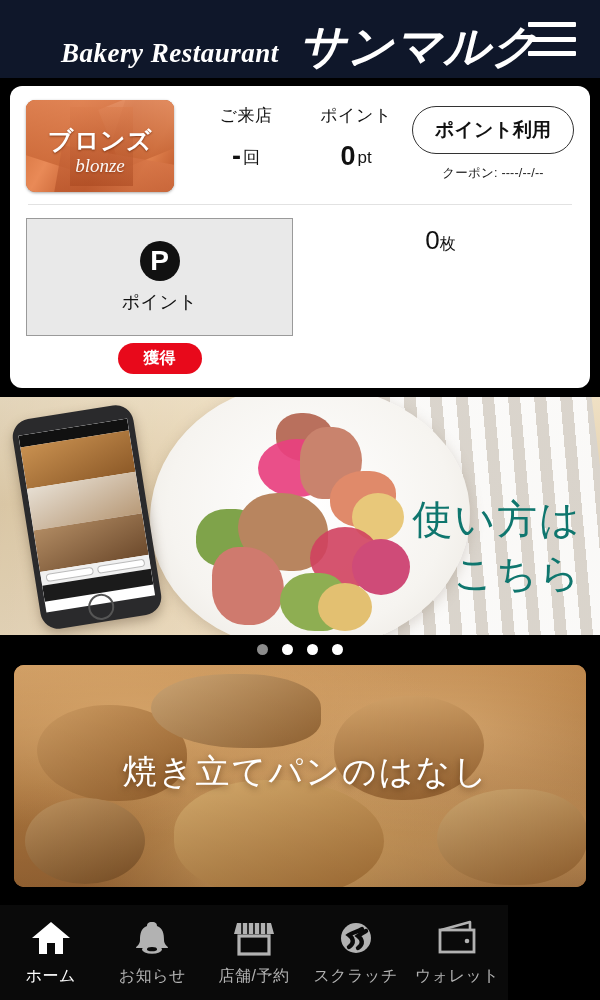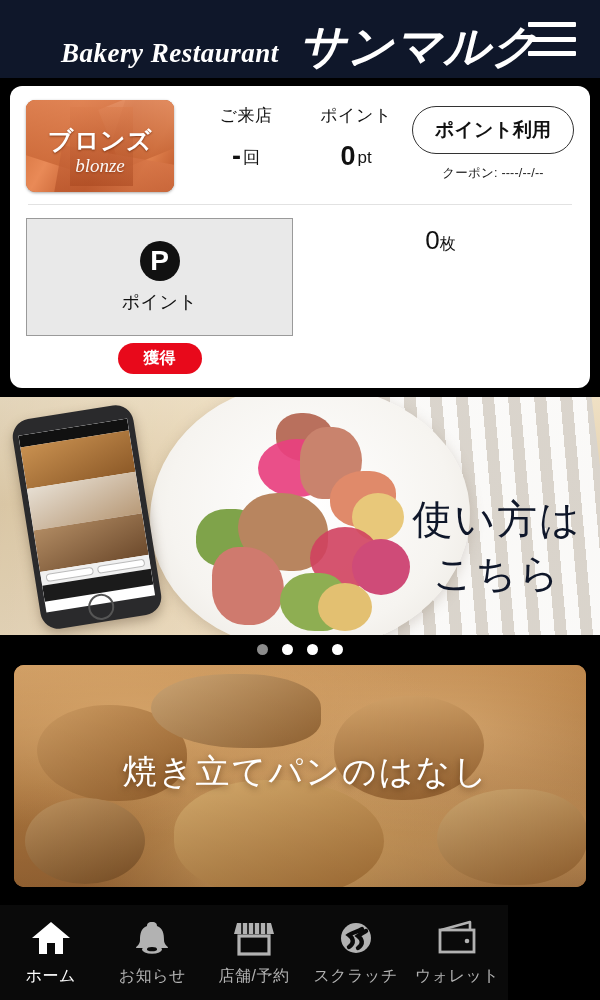--- a/index.html
+++ b/index.html
@@ -221,22 +221,22 @@
   .ps3 { background: linear-gradient(160deg,#b08a62,#6d4a2c); }
   .ps-btns { height: 14px; background: #f0f0f0; display:flex; gap:4px; padding: 3px 5px; }
   .ps-btns i { flex:1; background:#fff; border:1px solid #bbb; border-radius: 6px; display:block; }
   .ps-nav { height: 16px; background: #1b1b1b; }
   .phone-home {
     position: absolute; left: 50%; bottom: 2px; transform: translateX(-50%);
     width: 26px; height: 26px; border-radius: 50%; border: 2px solid #555;
   }
   .b1-text {
     position: absolute; right: 18px; top: 96px;
-    text-align: center;
-    color: #0f172a;
+    text-align: right;
+    color: #0f766e;
     font-family: "Liberation Serif", "DejaVu Serif", serif;
     font-size: 40px;
     line-height: 1.35;
     letter-spacing: 2px;
   }
 
   
   .dots { height: 28px; display: flex; align-items: center; justify-content: center; gap: 14px; background:#000; }
   .dot { width: 11px; height: 11px; border-radius: 50%; background: #fff; cursor: pointer; }
   .dot.active { background: #8c8c8c; }

